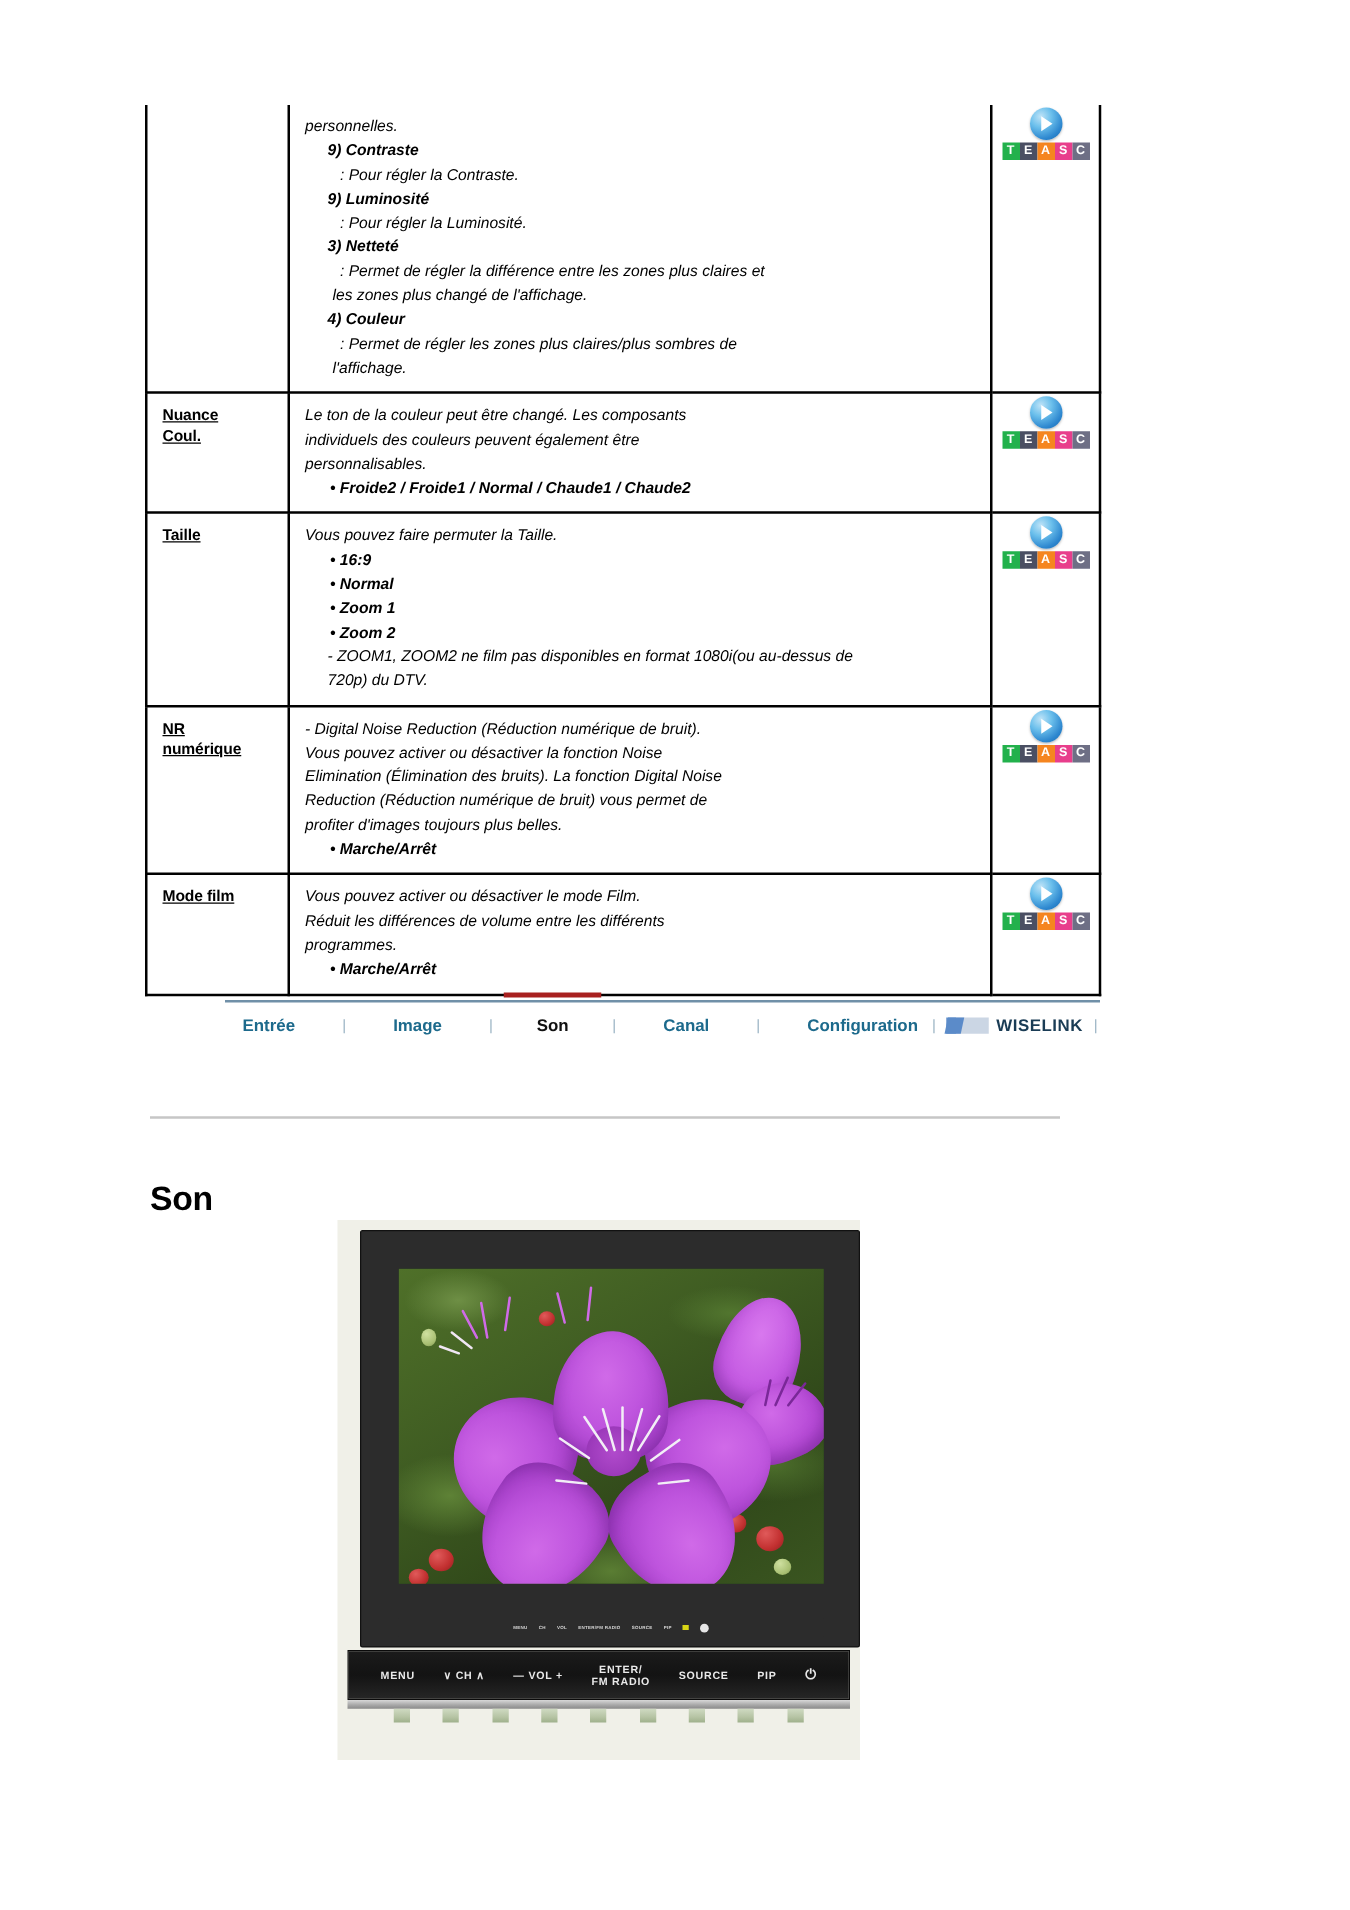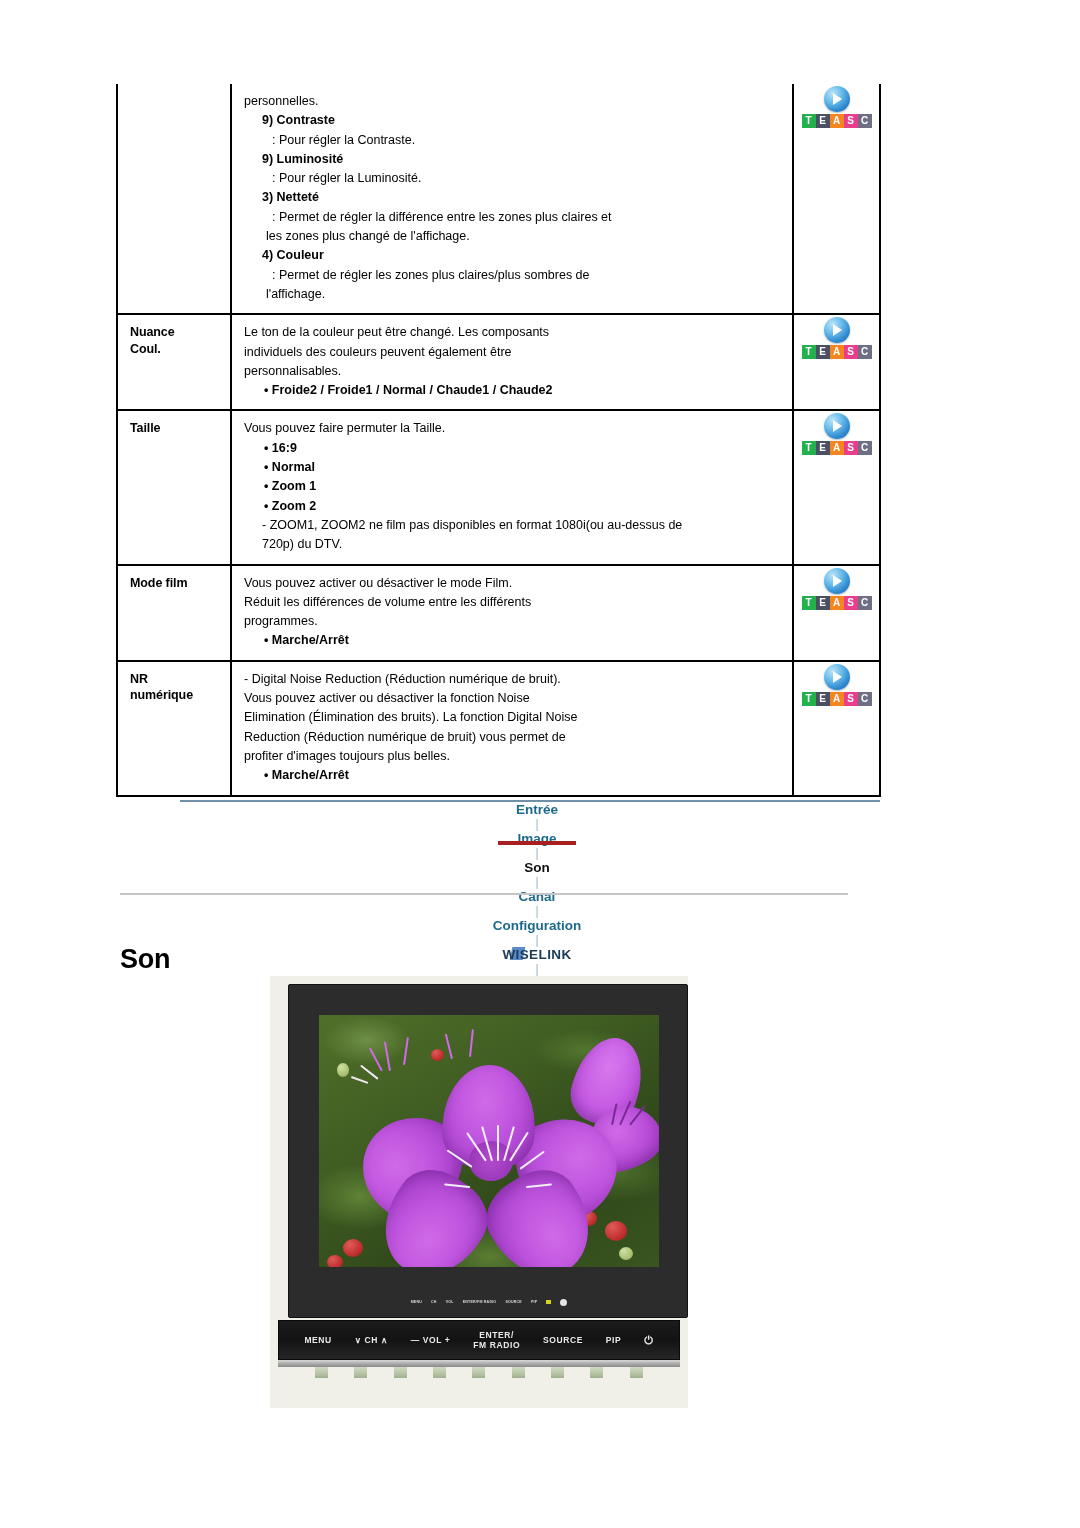--- a/index.html
+++ b/index.html
@@ -23,30 +23,31 @@
     width: 736px;
     border-collapse: collapse;
     table-layout: fixed;
   }
   .spec-table td {
     border: 2px solid #000000;
     vertical-align: top;
     padding: 0;
   }
   .col-label { width: 114px; }
-  .col-desc  { width: 562px; }
+  .col-desc  { width: 562px; font-style: italic; }
   .col-icon  { width: 87px; }
 
   .lbl {
     font-size: 12.5px;
     font-weight: bold;
     color: #000;
     padding: 9px 0 9px 12px;
     line-height: 16.5px;
     letter-spacing: -0.1px;
+    text-decoration: underline;
   }
   .desc {
     font-size: 12.5px;
     color: #000;
     padding: 8px 8px 9px 12px;
     line-height: 19.3px;
   }
   .desc .indent1 { padding-left: 18px; }
   .desc .indent2 { padding-left: 28px; }
   .desc .indent3 { padding-left: 22px; }
@@ -103,21 +104,20 @@
     height: 38px;
     border-top: 2px solid #7090a8;
   }
   .nav-inner {
     display: flex;
     align-items: center;
     height: 36px;
     font-size: 13.5px;
     font-weight: bold;
     padding-left: 14px;
-    flex-direction: column;
   }
   .nav-item {
     color: #1d6a8c;
     text-align: center;
     position: relative;
     white-space: nowrap;
   }
   .nav-item.active { color: #111111; }
   .nav-item.active:before {
     content: "";
@@ -397,58 +397,58 @@
               <span style="background:#f5851f">A</span>
               <span style="background:#e83e8c">S</span>
               <span style="background:#6e6f85">C</span>
             </div>
           </div>
         </td>
       </tr>
 
       <tr>
         <td class="col-label">
-          <div class="lbl">Mode film</div>
+          <div class="lbl">
+            <div>NR</div>
+            <div>numérique</div>
+          </div>
         </td>
         <td class="col-desc">
           <div class="desc">
-            <div>Vous pouvez activer ou désactiver le mode Film.</div>
-            <div>Réduit les différences de volume entre les différents</div>
-            <div>programmes.</div>
+            <div>- Digital Noise Reduction (Réduction numérique de bruit).</div>
+            <div>Vous pouvez activer ou désactiver la fonction Noise</div>
+            <div>Elimination (Élimination des bruits). La fonction Digital Noise</div>
+            <div>Reduction (Réduction numérique de bruit) vous permet de</div>
+            <div>profiter d'images toujours plus belles.</div>
             <div class="bullet">• Marche/Arrêt</div>
           </div>
         </td>
         <td class="col-icon icon-cell">
           <div class="teasc">
             <div class="teasc-ball"></div>
             <div class="teasc-word">
               <span style="background:#22b14c">T</span>
               <span style="background:#4a4f63">E</span>
               <span style="background:#f5851f">A</span>
               <span style="background:#e83e8c">S</span>
               <span style="background:#6e6f85">C</span>
             </div>
           </div>
         </td>
       </tr>
 
       <tr>
         <td class="col-label">
-          <div class="lbl">
-            <div>NR</div>
-            <div>numérique</div>
-          </div>
+          <div class="lbl">Mode film</div>
         </td>
         <td class="col-desc">
           <div class="desc">
-            <div>- Digital Noise Reduction (Réduction numérique de bruit).</div>
-            <div>Vous pouvez activer ou désactiver la fonction Noise</div>
-            <div>Elimination (Élimination des bruits). La fonction Digital Noise</div>
-            <div>Reduction (Réduction numérique de bruit) vous permet de</div>
-            <div>profiter d'images toujours plus belles.</div>
+            <div>Vous pouvez activer ou désactiver le mode Film.</div>
+            <div>Réduit les différences de volume entre les différents</div>
+            <div>programmes.</div>
             <div class="bullet">• Marche/Arrêt</div>
           </div>
         </td>
         <td class="col-icon icon-cell">
           <div class="teasc">
             <div class="teasc-ball"></div>
             <div class="teasc-word">
               <span style="background:#22b14c">T</span>
               <span style="background:#4a4f63">E</span>
               <span style="background:#f5851f">A</span>

